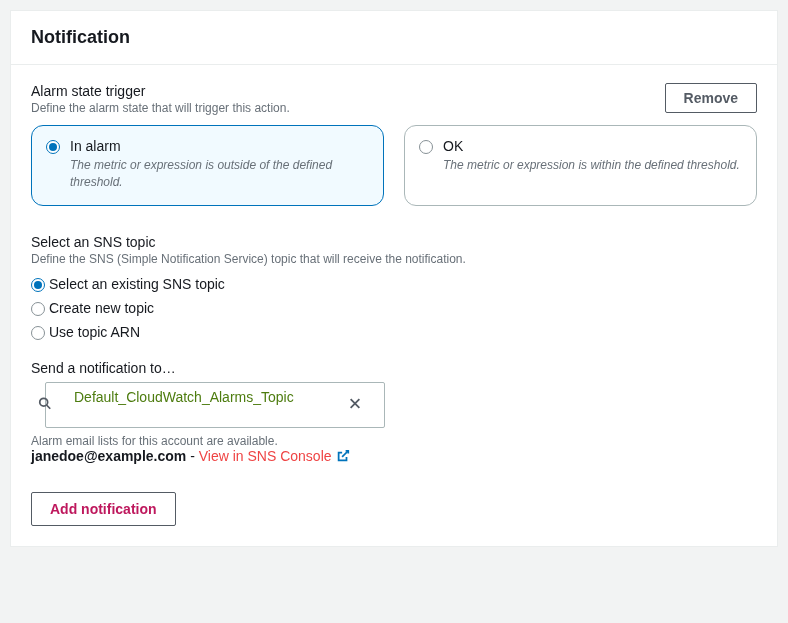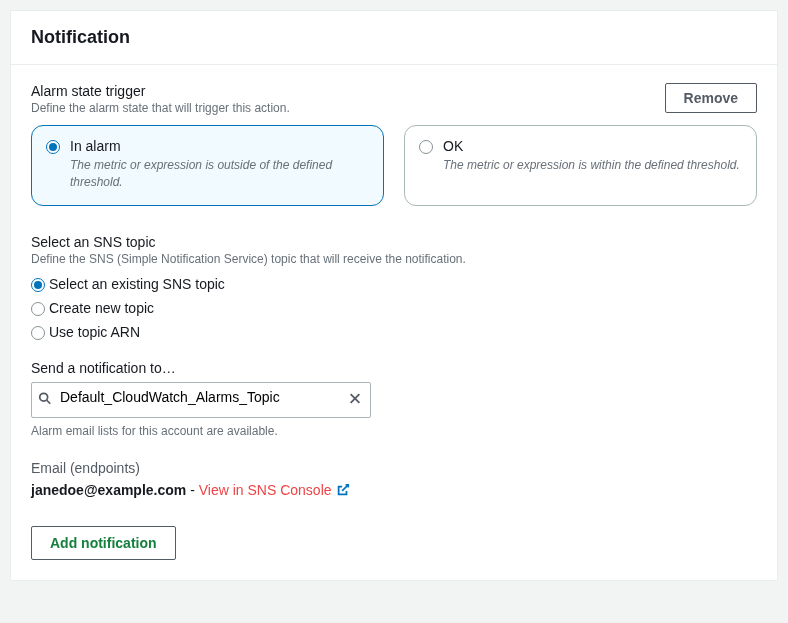--- a/index.html
+++ b/index.html
@@ -120,25 +120,26 @@
       color: #16191f;
       margin-bottom: 6px;
       margin-top: 20px;
     }
     .input-wrap {
       position: relative;
       width: 340px;
     }
     .input-wrap input {
       width: 100%;
-      padding: 6px 30px 12px 28px;
+      padding: 6px 30px 22px 28px;
       border: 1px solid #aab7b8;
       border-radius: 2px;
       font-size: 14px;
-      color: #000000;
+      color: #4d7c0f;
+      margin-left: 14px;
     }
     .input-icon-left {
       position: absolute;
       left: 7px;
       top: 50%;
       transform: translateY(-50%);
       color: #545b64;
       pointer-events: none;
     }
     .input-icon-right {
@@ -174,21 +175,21 @@
     .ext-icon {
       display: inline-flex;
       vertical-align: -2px;
       margin-left: 4px;
       color: #0073bb;
     }
     .add-btn {
       margin-top: 28px;
       background: #fff;
       border: 1px solid #545b64;
-      color: #15803d;
+      color: #be185d;
       font-weight: 700;
       font-size: 14px;
       padding: 8px 18px;
       cursor: pointer;
       border-radius: 2px;
     }
   </style>
 </head>
 <body>
 
@@ -255,21 +256,20 @@
       <input type="text" value="Default_CloudWatch_Alarms_Topic" style="">
       <span class="input-icon-right">
         <svg width="14" height="14" viewBox="0 0 16 16" fill="none" stroke="currentColor" stroke-width="2">
           <line x1="3" y1="3" x2="13" y2="13"></line>
           <line x1="13" y1="3" x2="3" y2="13"></line>
         </svg>
       </span>
     </div>
     <div class="hint">Alarm email lists for this account are available.</div>
 
-    <div class="email-label">Email (endpoints)</div>
     <div class="email-line">
       <span class="email">janedoe@example.com</span><span class="dash"> - </span><a href="#"><span>View in SNS Console</span><span class="ext-icon">
             <svg width="14" height="14" viewBox="0 0 16 16" fill="none" stroke="currentColor" stroke-width="2">
               <path d="M11 2h3v3"></path>
               <line x1="14" y1="2" x2="7" y2="9"></line>
               <path d="M12 9v4H3V4h4"></path>
             </svg>
           </span></a>
     </div>
 

